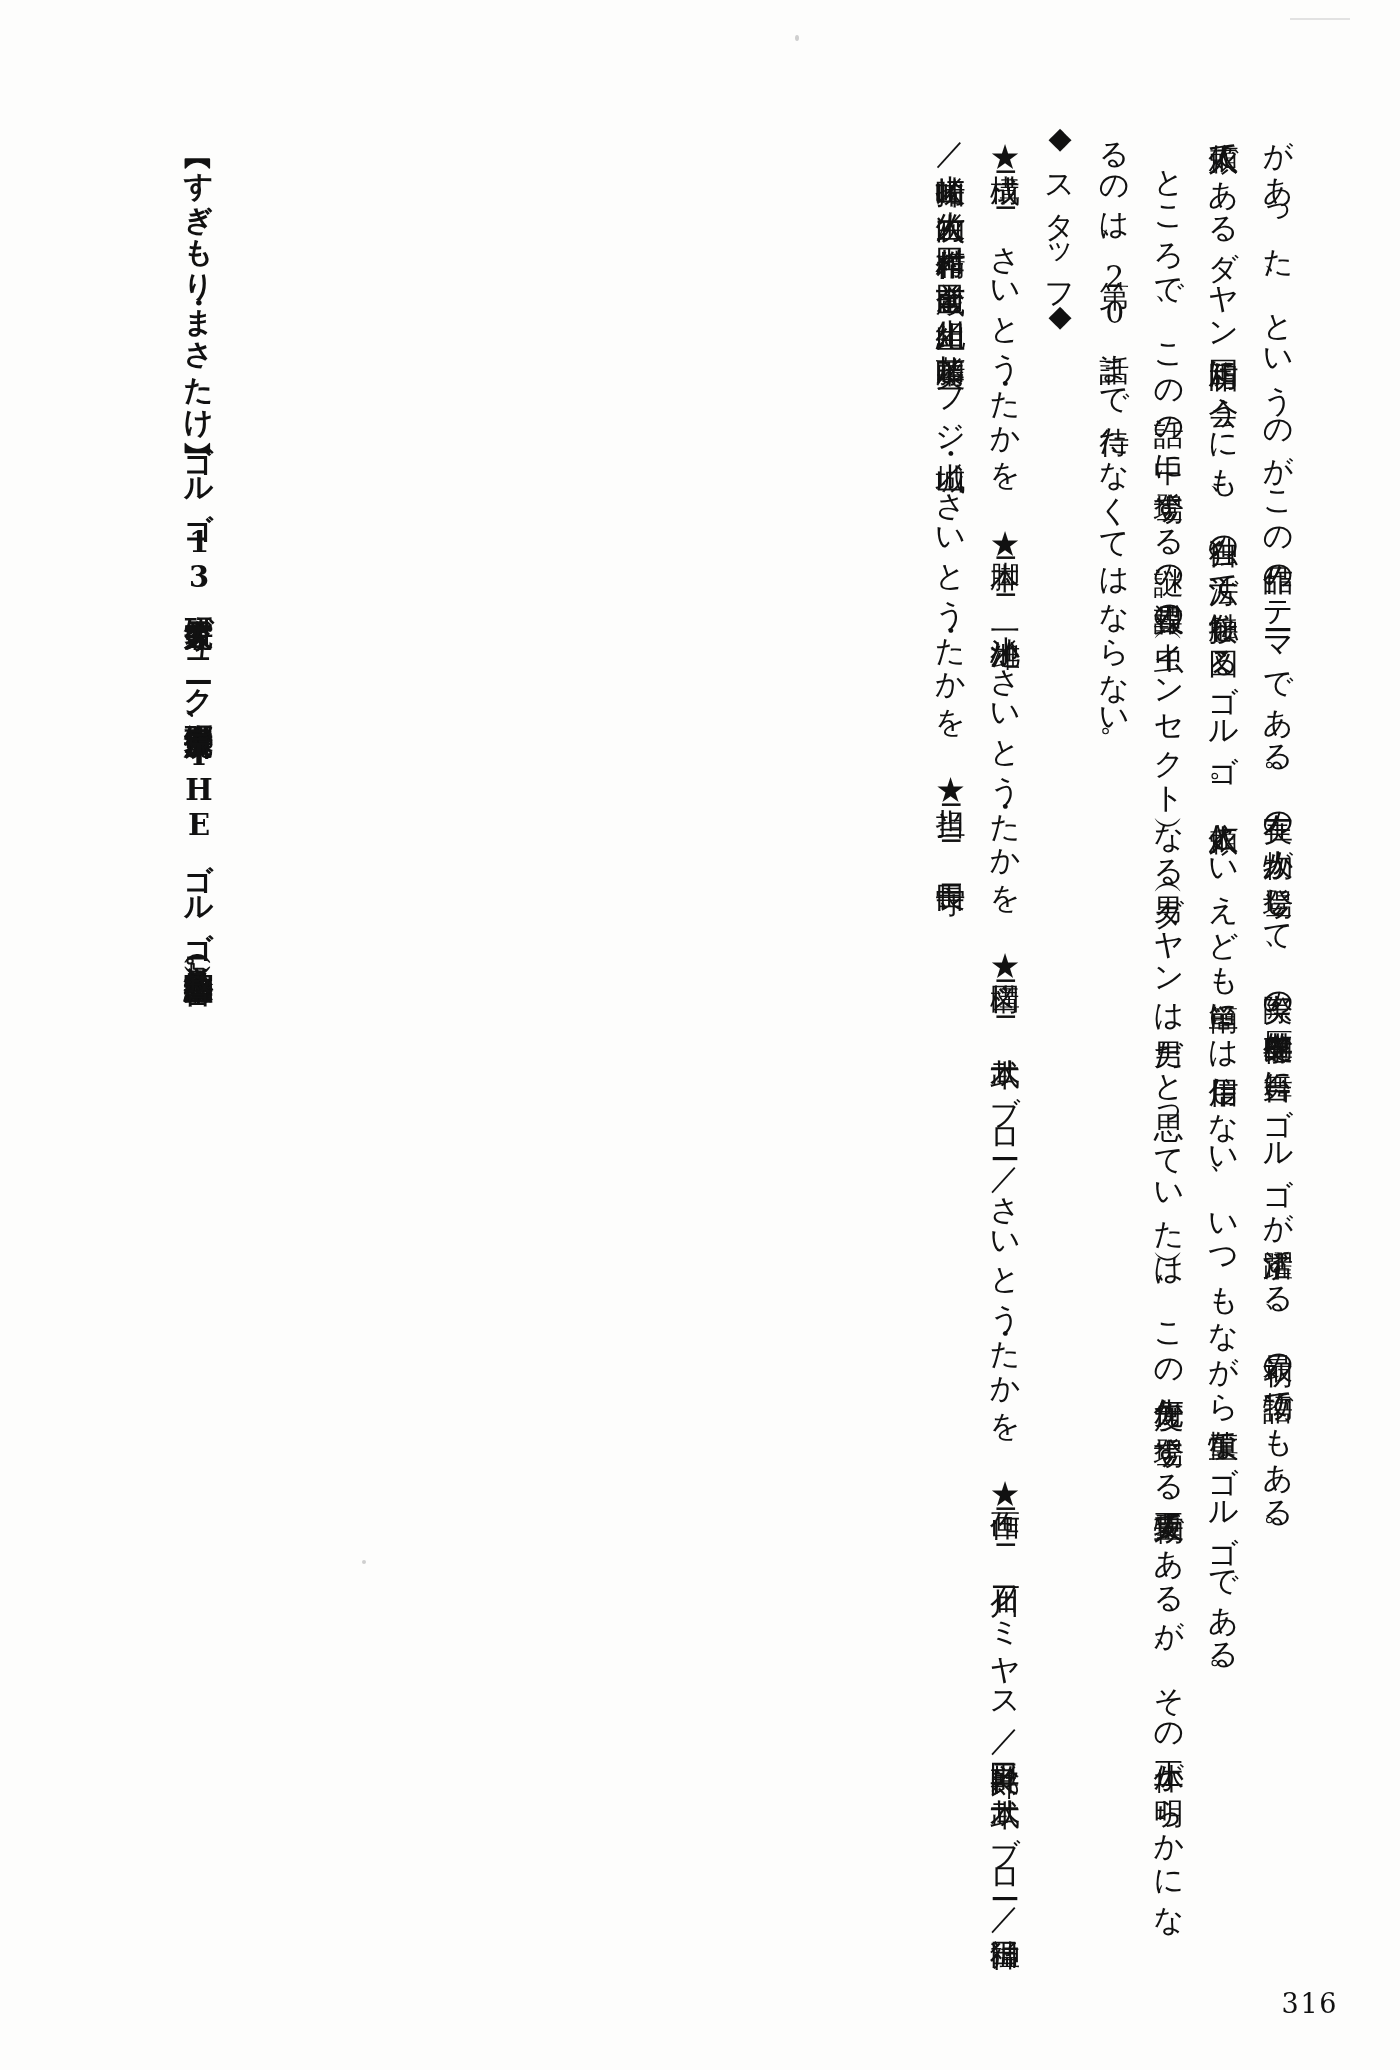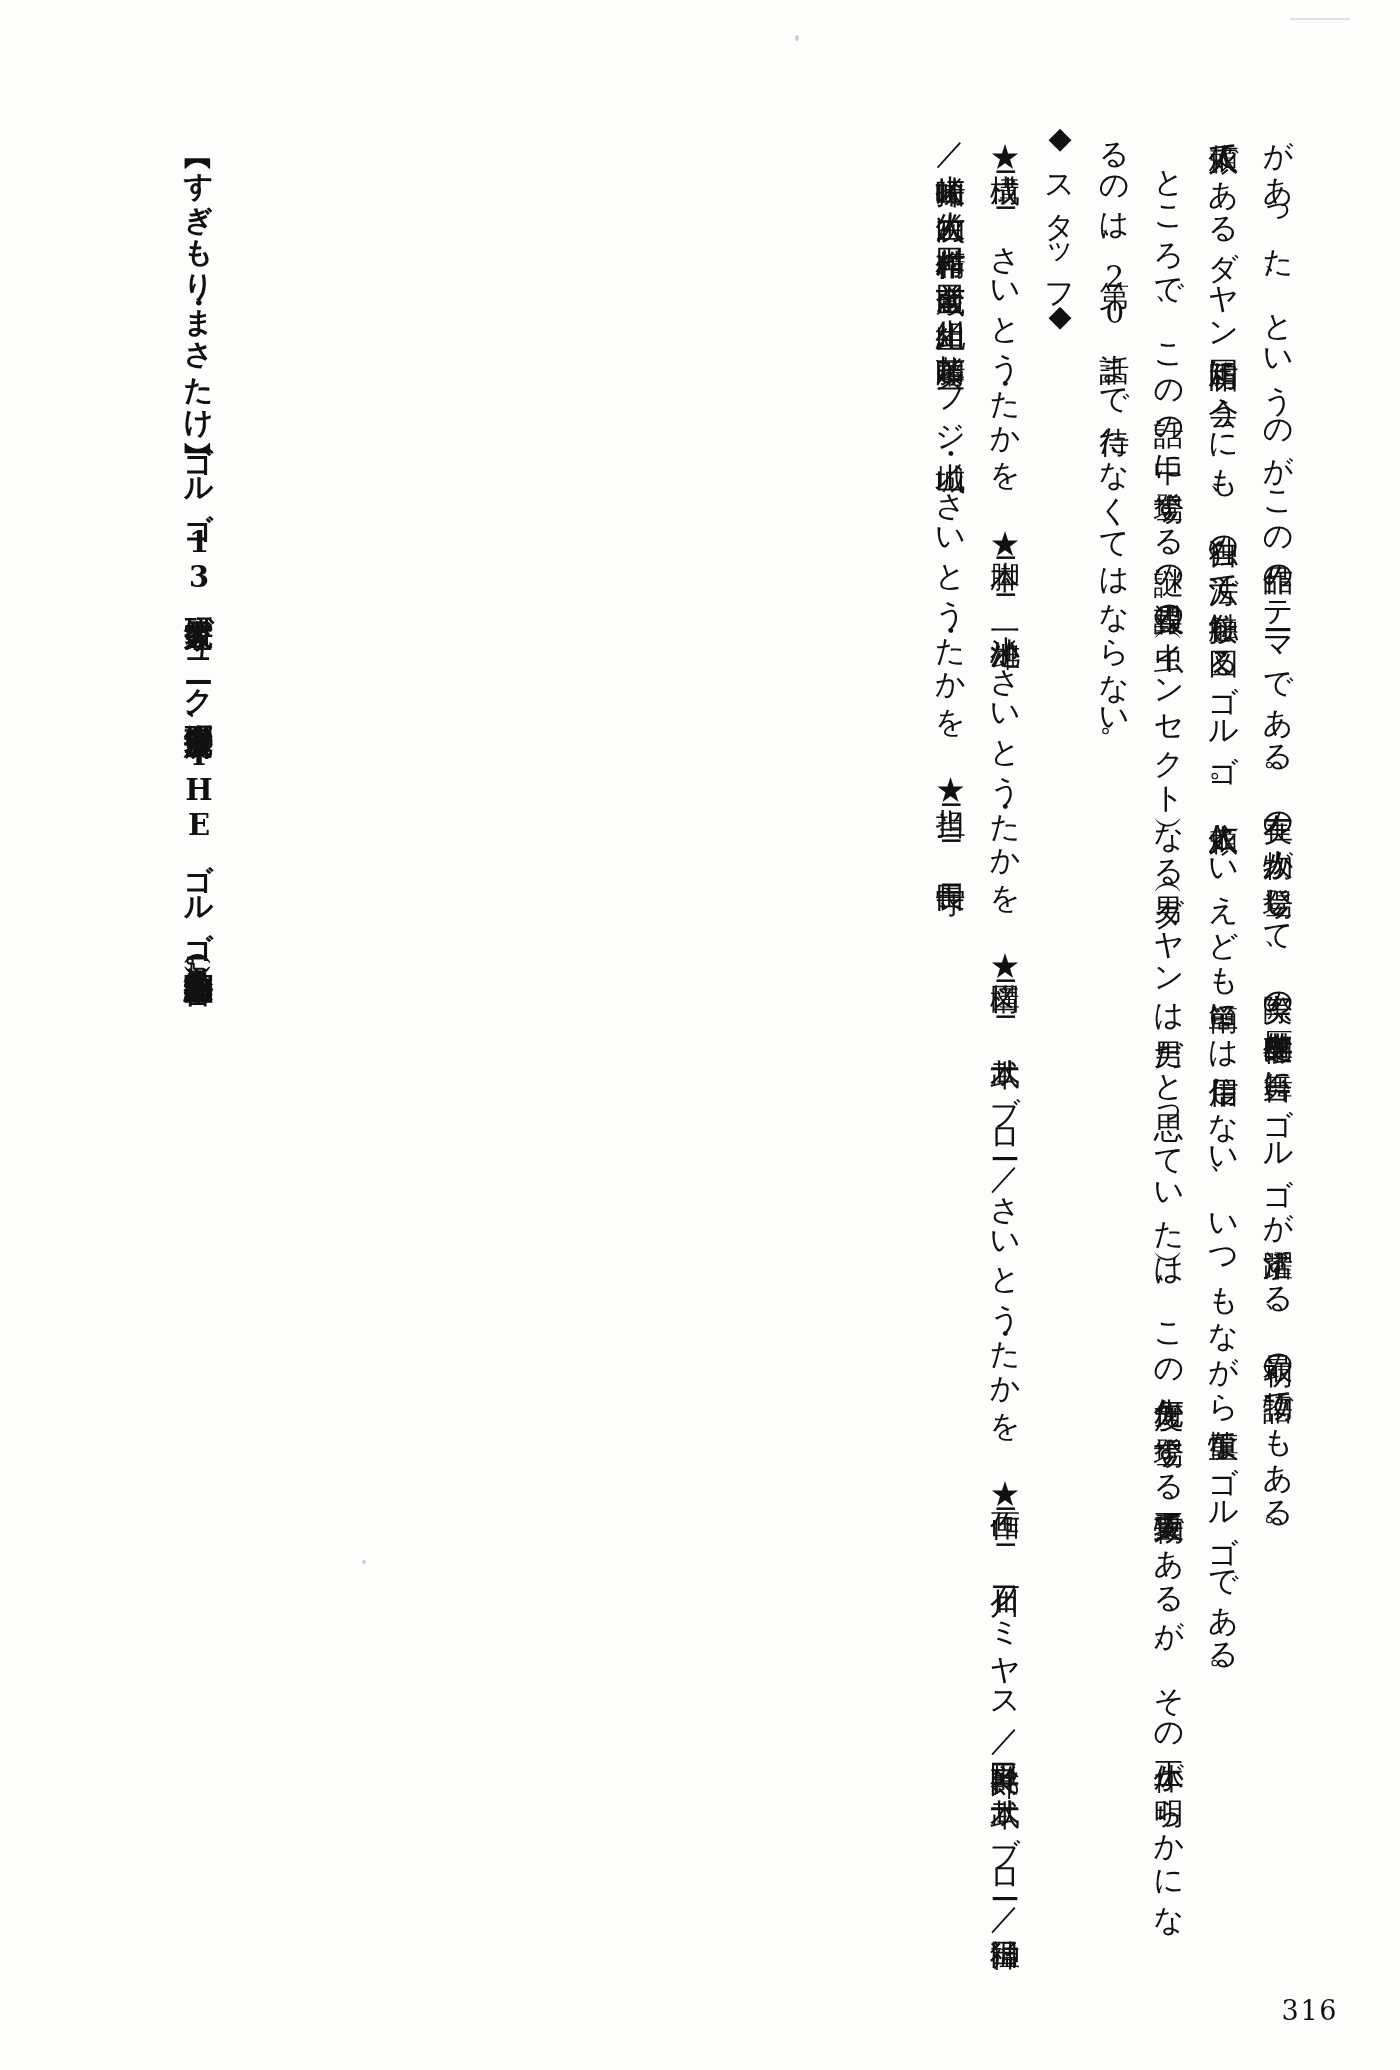--- a/index.html
+++ b/index.html
@@ -69,21 +69,21 @@
     font-weight: bold;
   }
 
   .bio-name {
     font-weight: bold;
   }
 
   .page-number {
     position: absolute;
     right: 62px;
-    bottom: 44px;
+    bottom: 51px;
     font-size: 27px;
     letter-spacing: 0.06em;
     font-family: "DejaVu Serif", "Liberation Serif", serif;
   }
 
   .speck {
     position: absolute;
     background: #cfcfcf;
     border-radius: 50%;
   }

